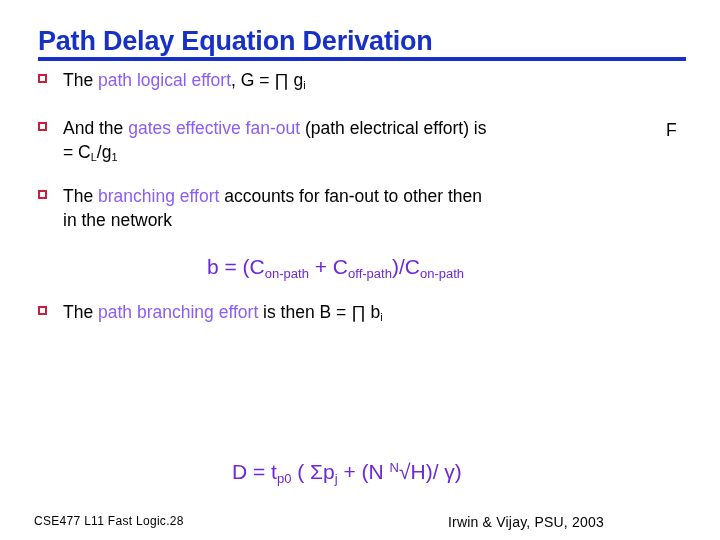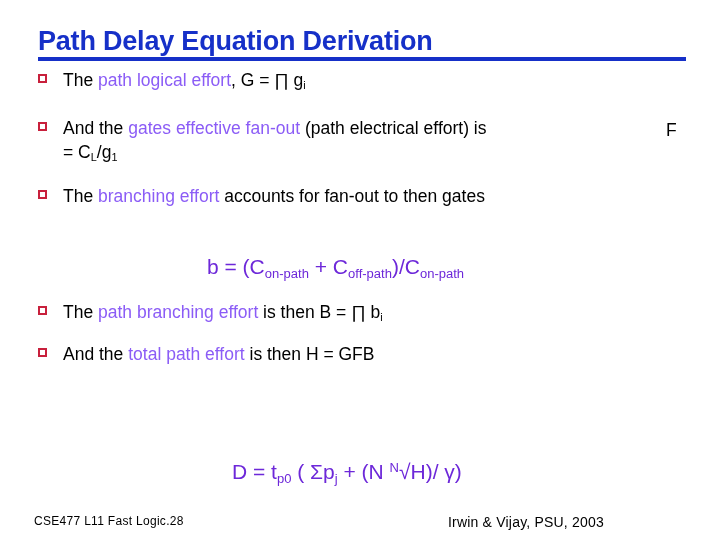--- a/index.html
+++ b/index.html
@@ -140,34 +140,30 @@
   </div>
 
   <div class="bullet-row" style="left:38px; top:116px; width:640px;">
     <span class="bullet-marker"></span>
     <span class="bullet-text"><span>And the </span><span class="hl">gates effective fan-out</span><span> (path electrical effort) is</span><br><span>= C</span><sub>L</sub><span>/g</span><sub>1</sub></span>
   </div>
   <div class="trail-F">F</div>
 
   <div class="bullet-row" style="left:38px; top:184px; width:640px;">
     <span class="bullet-marker"></span>
-    <span class="bullet-text"><span>The </span><span class="hl">branching effort</span><span> accounts for fan-out to then gates</span><br></span>
+    <span class="bullet-text"><span>The </span><span class="hl">branching effort</span><span> accounts for fan-out to other then</span><br><span>in the network</span></span>
   </div>
 
   <div class="equation" style="left:207px; top:256px;"><span>b = (C</span><sub>on-path</sub><span> + C</span><sub>off-path</sub><span>)/C</span><sub>on-path</sub></div>
 
   <div class="bullet-row" style="left:38px; top:300px; width:640px;">
     <span class="bullet-marker"></span>
     <span class="bullet-text"><span>The </span><span class="hl">path branching effort</span><span> is then B = ∏ b</span><sub>i</sub></span>
   </div>
 
-  <div class="bullet-row" style="left:38px; top:342px; width:640px;">
-    <span class="bullet-marker"></span>
-    <span class="bullet-text"><span>And the </span><span class="hl">total path effort</span><span> is then H = GFB</span></span>
-  </div>
 
 
   <div class="equation" style="left:232px; top:461px;"><span>D = t</span><sub>p0</sub><span> ( Σp</span><sub>j</sub><span> + (N </span><sup>N</sup><span>√</span><span>H</span><span>)/ γ)</span></div>
 
   <div class="footer-left">CSE477  L11 Fast Logic.28</div>
   <div class="footer-right">Irwin &amp; Vijay, PSU, 2003</div>
 
 </div>
 
 </body></html>

